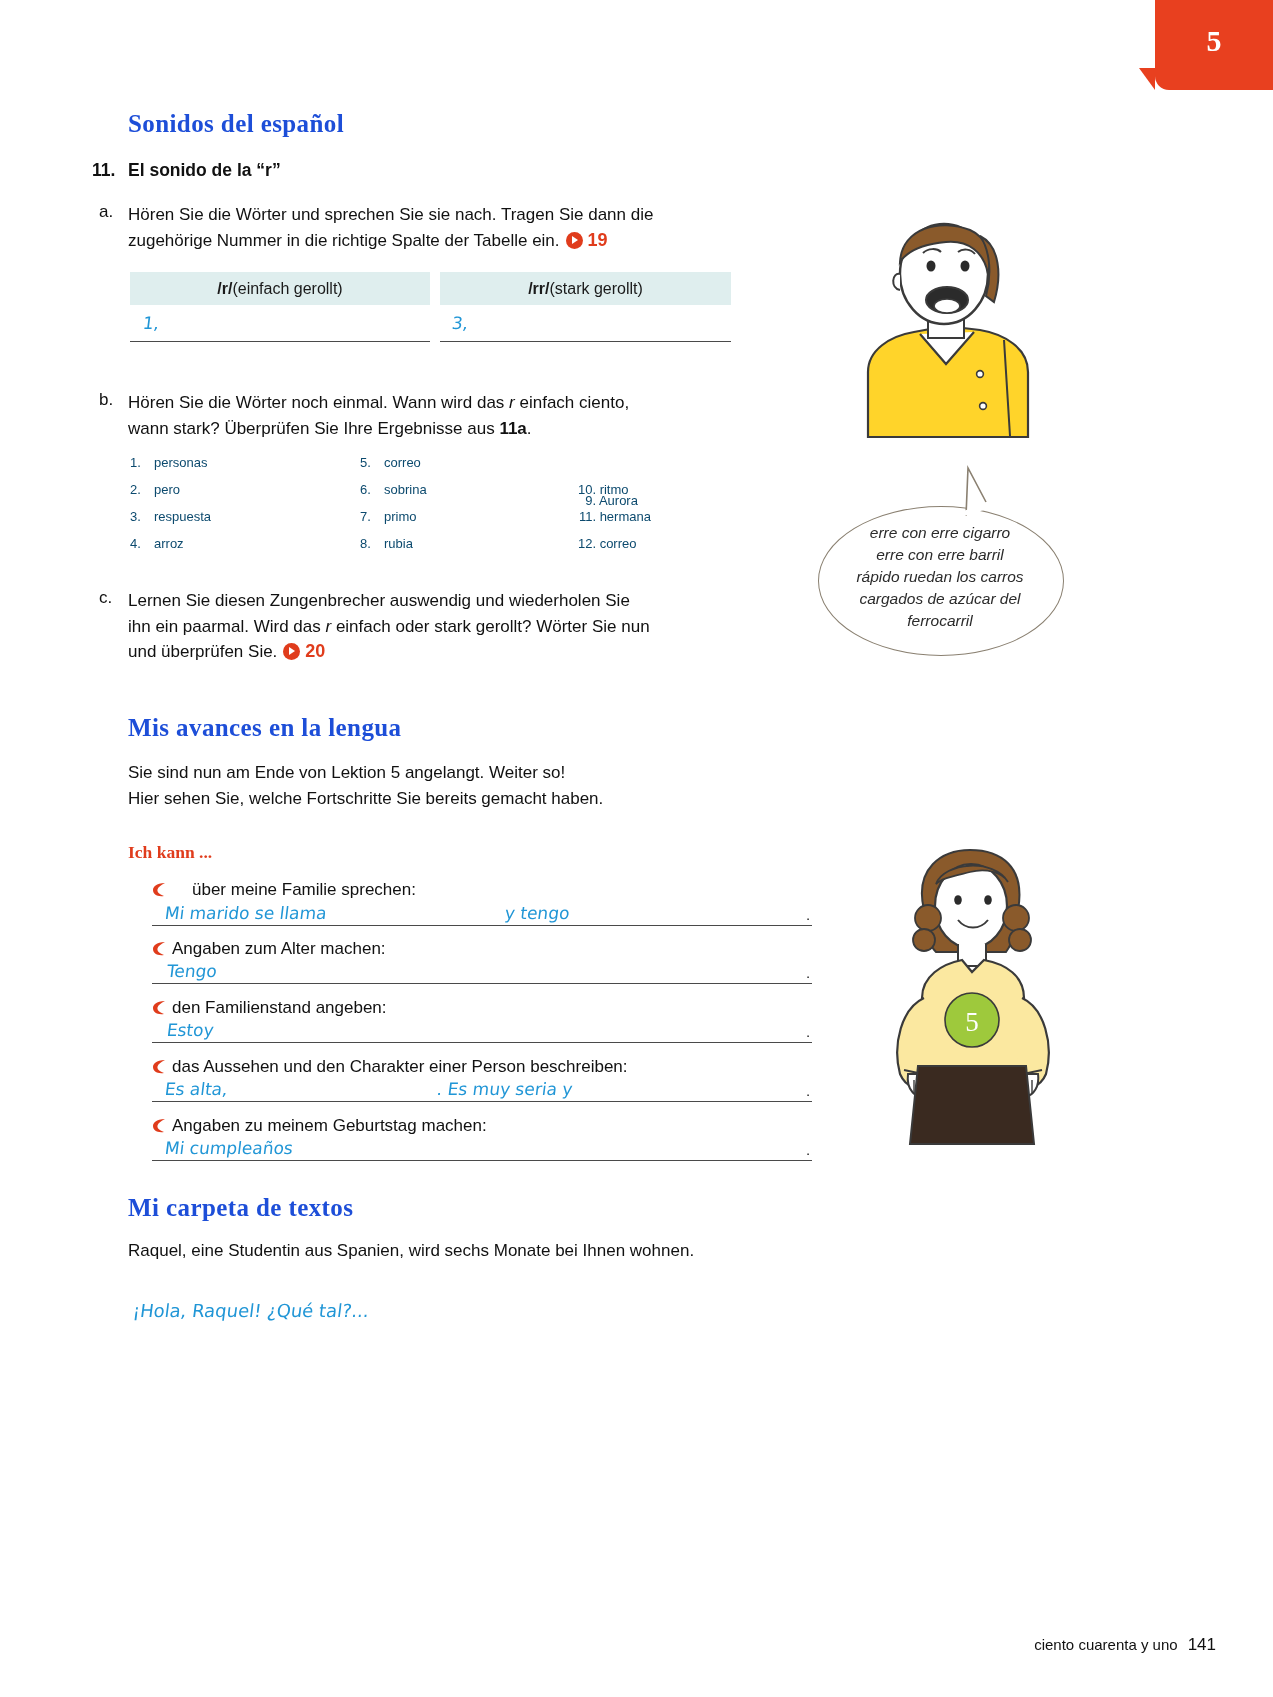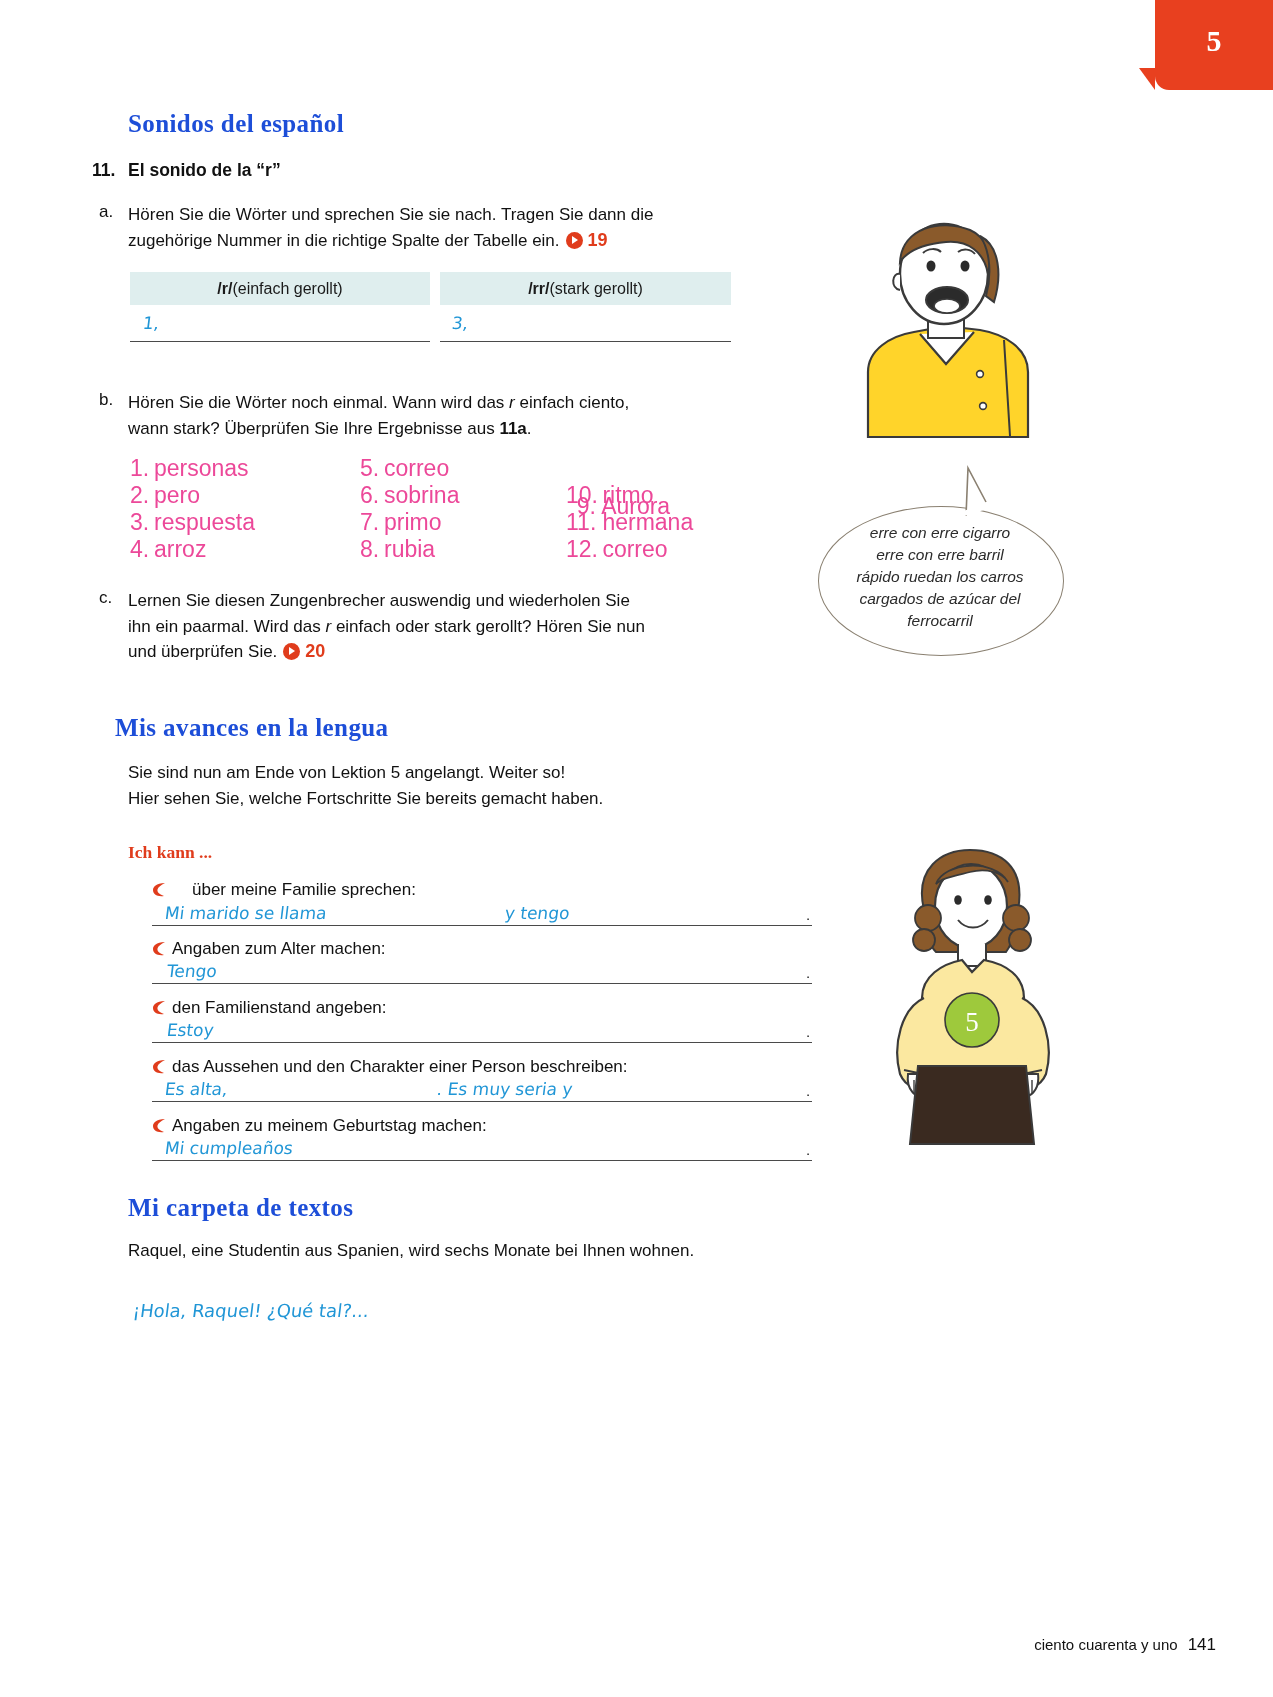--- a/index.html
+++ b/index.html
@@ -81,21 +81,21 @@
   }
   .hand{
     position:absolute;
     font-family:"DejaVu Sans", sans-serif;
     color:#2196d6; font-size:17px;
     transform:skewX(-7deg);
     white-space:nowrap;
   }
 
   
-  .word{ position:absolute; font-size:23px; color:#ec4899; white-space:nowrap; }
+  .word{ position:absolute; font-size:13px; color:#0c4a6e; white-space:nowrap; }
   .word .n{ display:inline-block; }
 
   
   .bullet{
     position:absolute; width:13px; height:15px;
   }
   .chk-label{ position:absolute; font-size:17px; color:#111; white-space:nowrap; }
 
   
   .bubble{
@@ -188,21 +188,21 @@
   <div class="word" style="left:566px; top:482px;">
     <span class="n" style="width:30px; text-align:right;">10.</span> <span>ritmo</span></div>
   <div class="word" style="left:566px; top:509px;">
     <span class="n" style="width:30px; text-align:right;">11.</span> <span>hermana</span></div>
   <div class="word" style="left:566px; top:536px;">
     <span class="n" style="width:30px; text-align:right;">12.</span> <span>correo</span></div>
 
   <div class="letter" style="left:99px; top:588px;">c.</div>
   <div class="para" style="left:128px; top:588px; width:630px;">
     <span>Lernen Sie diesen Zungenbrecher auswendig und wiederholen  Sie</span><br>
-    <span>ihn ein paarmal. Wird das </span><i>r</i><span> einfach oder stark gerollt? Hören Sie nun</span><br>
+    <span>ihn ein paarmal. Wird das </span><i>r</i><span> einfach oder stark gerollt? Wörter Sie nun</span><br>
     <span>und überprüfen Sie.</span><span class="audio">
         <span class="disc"></span>
         <span class="tn">20</span>
       </span>
   </div>
 
   <svg class="illus" style="left:828px; top:222px;" width="230" height="235" viewBox="0 0 230 235">
 
     <path d="M40 150 C40 128 62 114 86 110 L118 104 L152 108 C176 112 200 126 200 150 L200 215 L40 215 Z" fill="#ffd42a" stroke="#3a3a3a" stroke-width="2.2"></path>
 
@@ -237,21 +237,21 @@
     <path d="M22 52 L48 44" stroke="#ffffff" stroke-width="5"></path>
   </svg>
   <div class="bubble-txt" style="left:818px; top:522px; width:244px;">
     <span>erre con erre cigarro</span><br>
     <span>erre con erre barril</span><br>
     <span>rápido ruedan los carros</span><br>
     <span>cargados de azúcar del</span><br>
     <span>ferrocarril</span>
   </div>
 
-  <div class="sec-head" style="left:115px; top:714px;">Mis avances en la lengua</div>
+  <div class="sec-head" style="left:128px; top:714px;">Mis avances en la lengua</div>
 
   <div class="para" style="left:128px; top:760px; width:680px;">
     <span>Sie sind nun am Ende von Lektion 5 angelangt. Weiter so!</span><br>
     <span>Hier sehen Sie, welche Fortschritte Sie bereits gemacht haben.</span>
   </div>
 
   <div style="position:absolute; left:128px; top:842px; color:#e03c1c; font-family:'Liberation Serif',serif; font-weight:bold; font-size:17.5px;">Ich kann ...</div>
 
   <svg class="bullet" style="left:153px; top:882px;" viewBox="0 0 13 15">
     <path d="M12 1 C3 1 0 5 0 8 C0 12 4 15 11 14 C6 12 4 10 4.5 7.5 C5 5 8 3.2 12 1 Z" fill="#e03c1c"></path>

